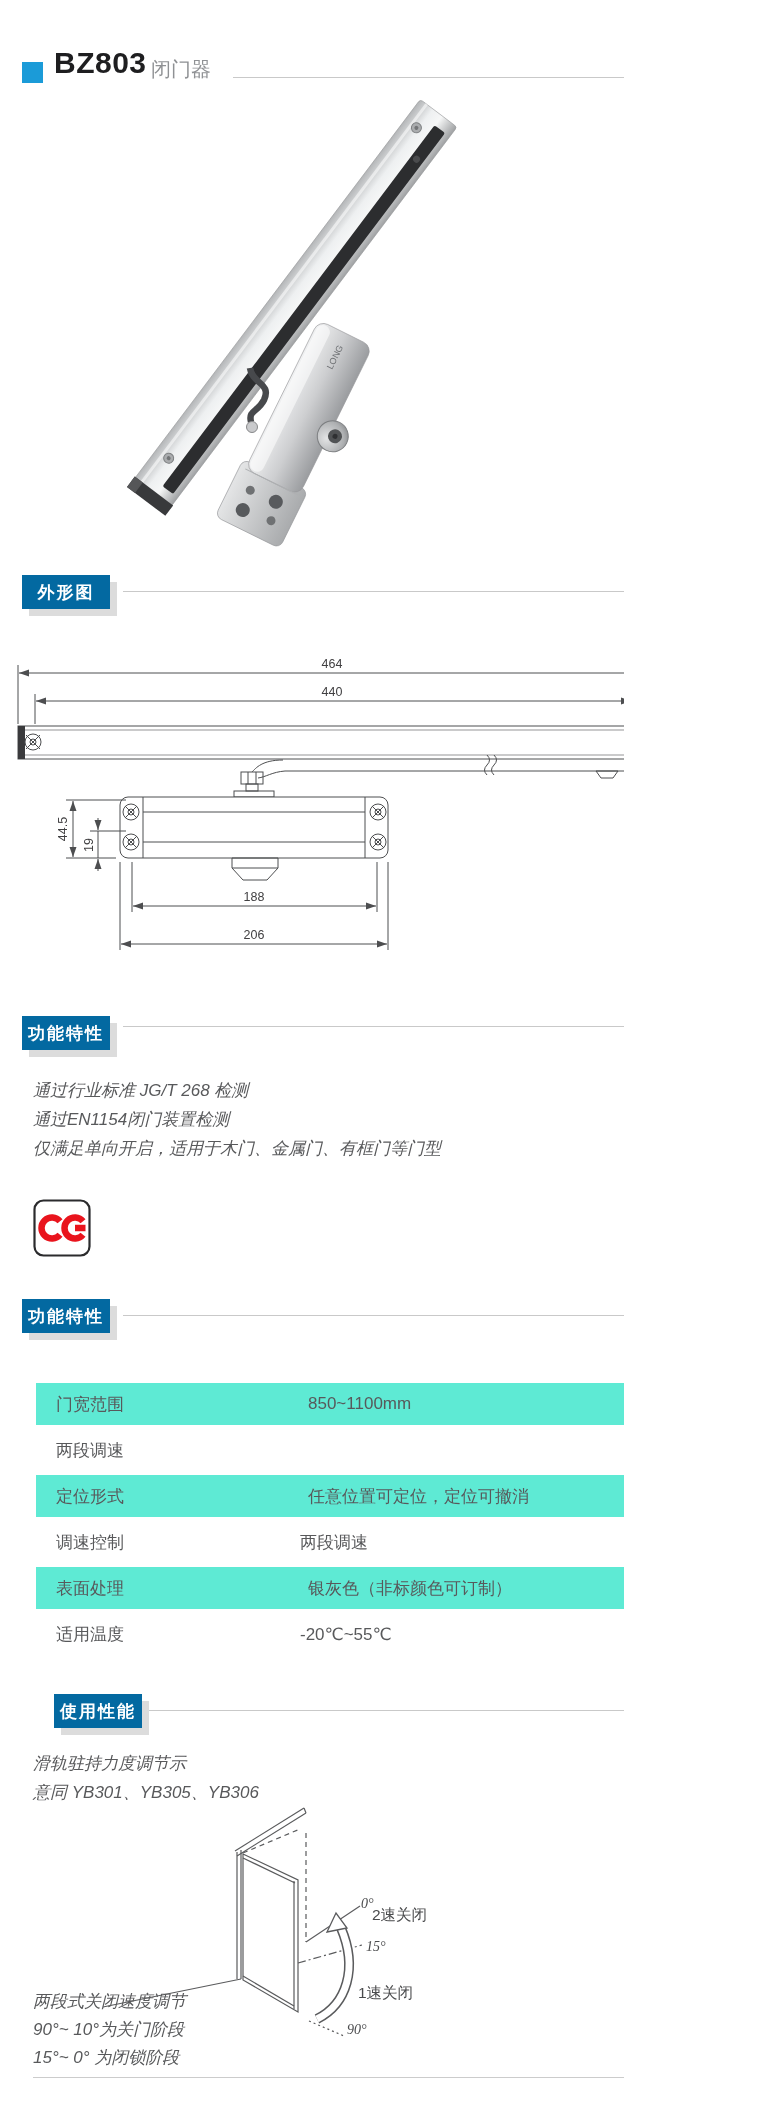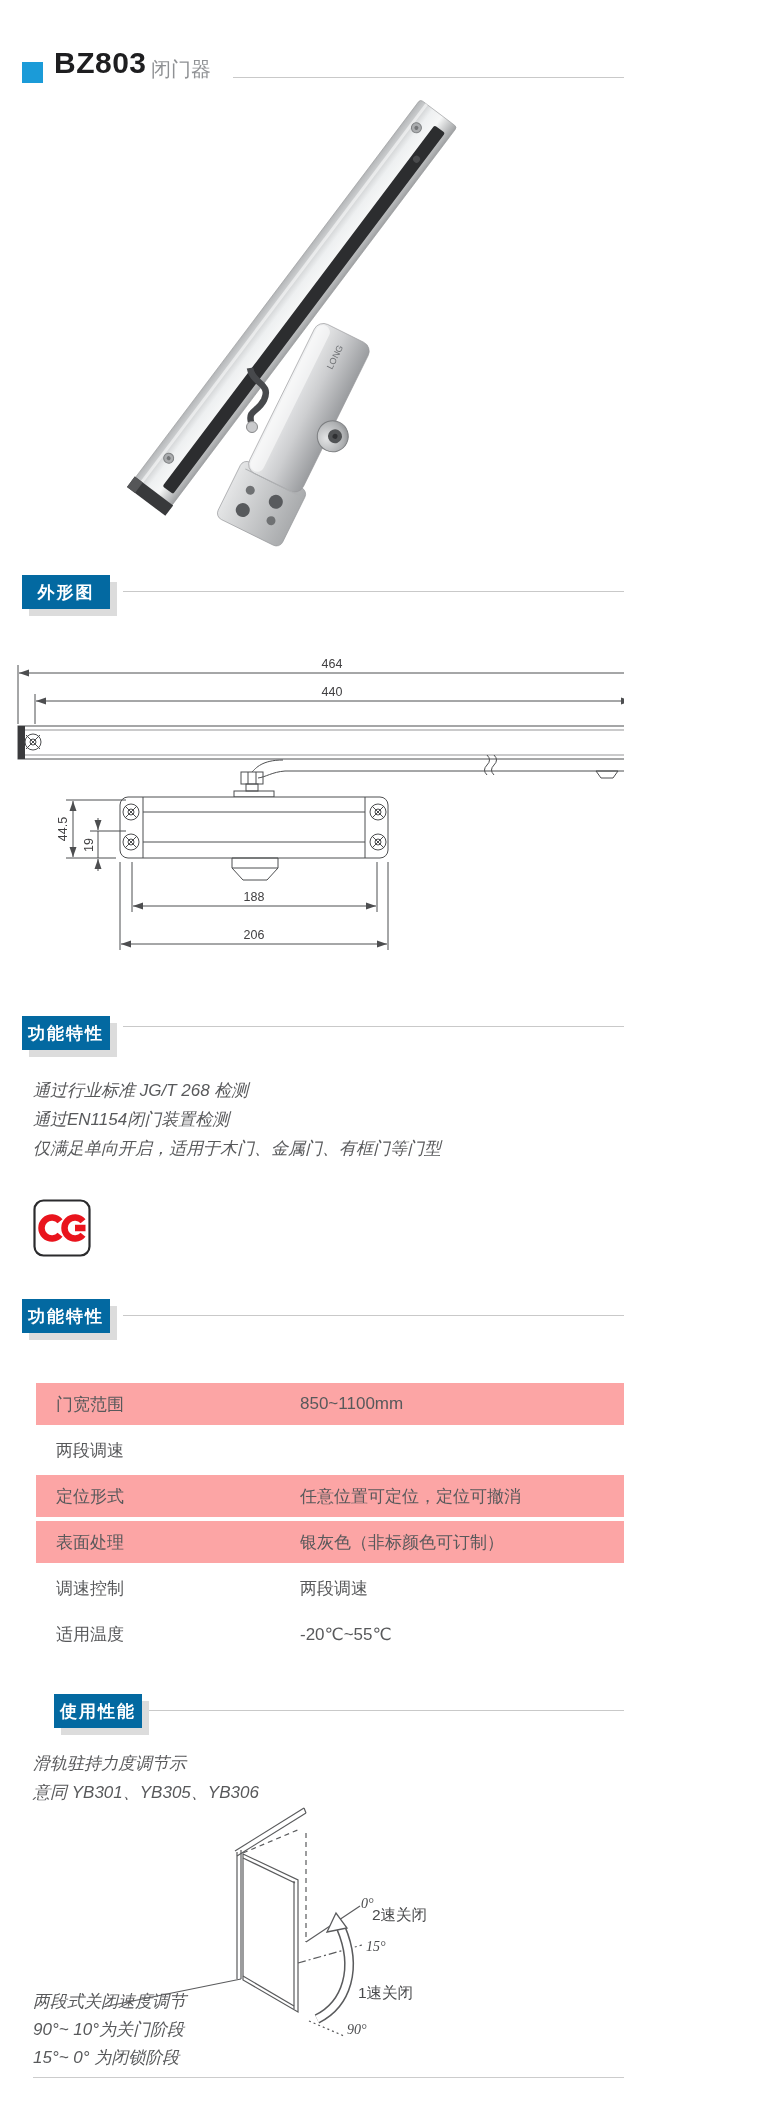--- a/index.html
+++ b/index.html
@@ -11,21 +11,21 @@
   .cat{font-size:20px;color:#8f9194;}
   .sec-btn{width:88px;height:34px;background:#0369a1;color:#fff;font-size:17px;font-weight:bold;
            display:flex;align-items:center;justify-content:center;letter-spacing:2px;
            box-shadow:7px 7px 0 0 #dcdcdc;z-index:2;}
   .rule{height:1px;background:#c9c9c9;}
   .rule2{height:3px;background:#b2b2b2;}
   .tick{width:1px;background:#b2b2b2;}
   .txt{font-size:17px;line-height:29px;color:#58595b;font-style:italic;}
   .spec-table{width:711px;}
   .spec-row{display:flex;height:46px;align-items:center;box-sizing:border-box;border-bottom:4px solid #fff;font-size:17px;}
-  .spec-row.gray{background:#fca5a5;}
+  .spec-row.gray{background:#5eead4;gap:8px;}
   .spec-label{width:244px;padding-left:20px;flex-shrink:0;}
   .spec-value{flex:1;}
   svg text{font-family:"Liberation Sans","DejaVu Sans",sans-serif;}
   .dim-t{font-size:12.5px;fill:#414042;}
   .ang-t{font-size:14px;fill:#4a4b4d;font-style:italic;font-family:"Liberation Serif","DejaVu Serif",serif;}
   .cn-t{font-size:15.5px;fill:#4a4b4d;}
 </style>
 </head>
 <body>
 
@@ -252,27 +252,27 @@
       <div class="spec-label">门宽范围</div>
       <div class="spec-value">850~1100mm</div>
     </div>
     <div class="spec-row">
       <div class="spec-label">两段调速</div>
     </div>
     <div class="spec-row gray">
       <div class="spec-label">定位形式</div>
       <div class="spec-value">任意位置可定位，定位可撤消</div>
     </div>
+    <div class="spec-row">
+      <div class="spec-label">调速控制</div>
+      <div class="spec-value">两段调速</div>
+    </div>
     <div class="spec-row gray">
       <div class="spec-label">表面处理</div>
       <div class="spec-value">银灰色（非标颜色可订制）</div>
-    </div>
-    <div class="spec-row">
-      <div class="spec-label">调速控制</div>
-      <div class="spec-value">两段调速</div>
     </div>
     <div class="spec-row">
       <div class="spec-label">适用温度</div>
       <div class="spec-value">-20℃~55℃</div>
     </div>
   </div>
 
   <div class="abs sec-btn" style="left:22px;top:1694px;margin-left:32px;">使用性能</div>
   <div class="abs rule" style="left:123px;top:1710px;width:624px;"></div>
   <div class="abs rule2" style="left:645px;top:1716px;width:102px;"></div>

